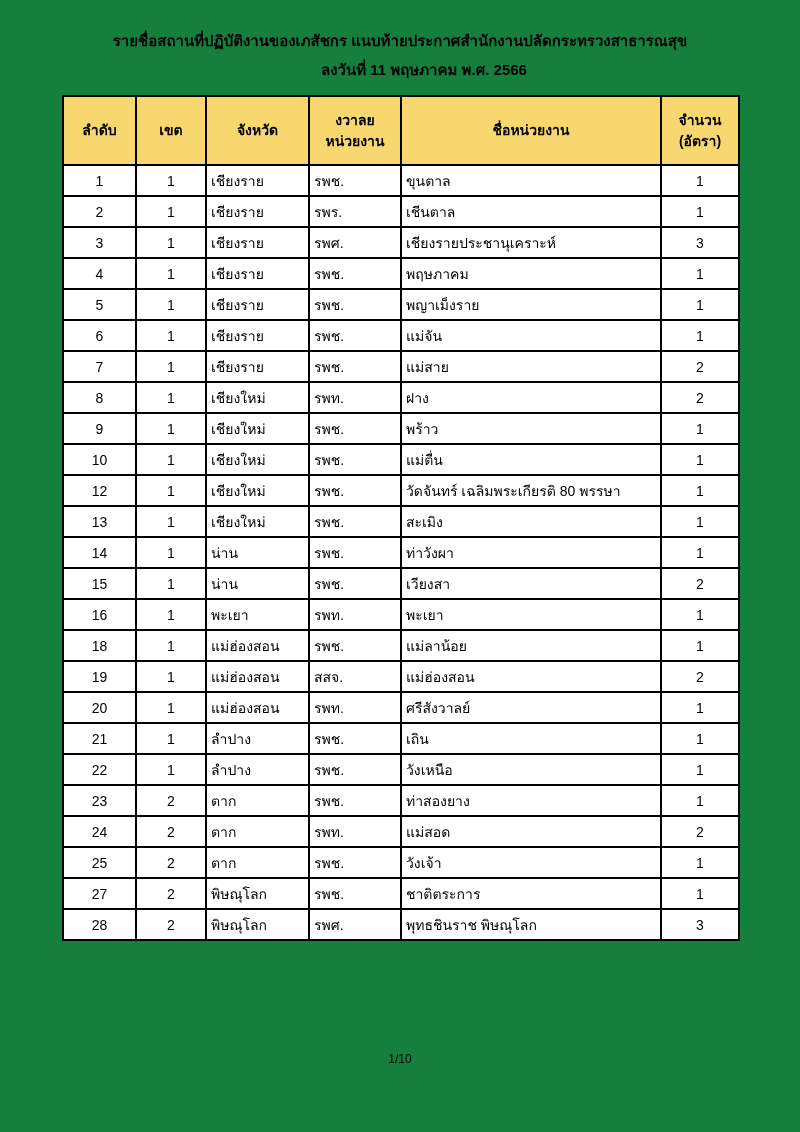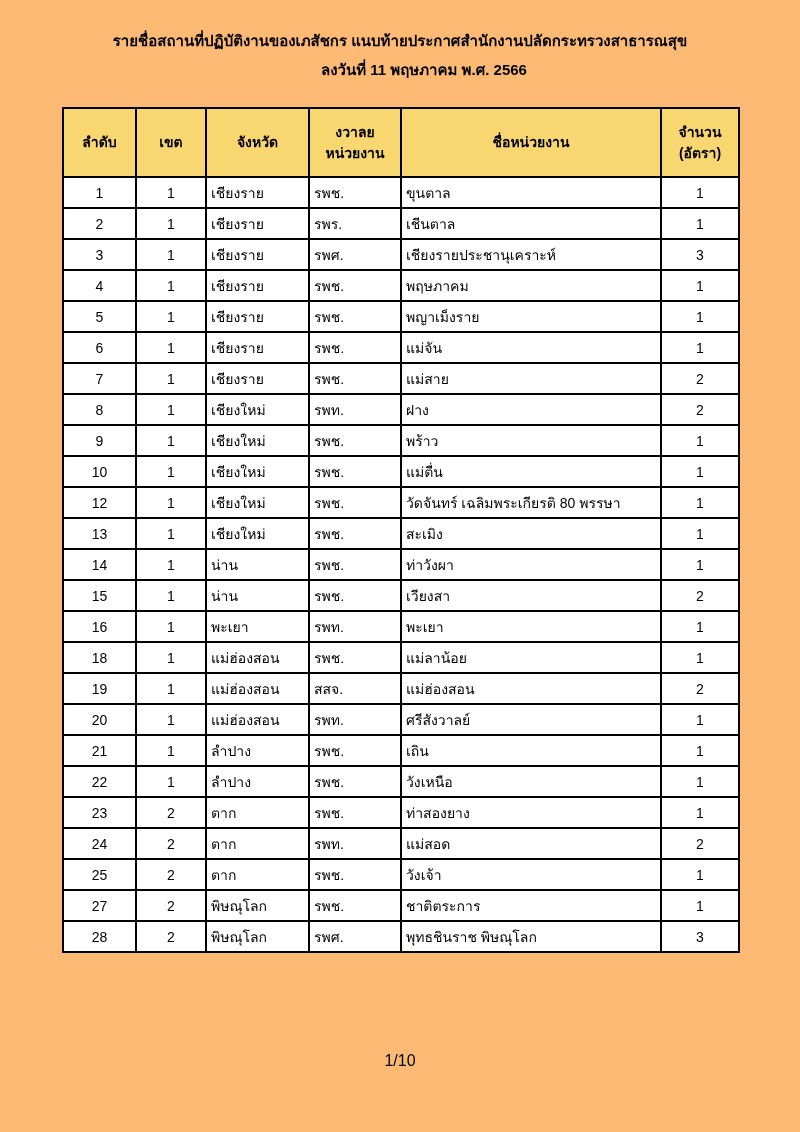--- a/index.html
+++ b/index.html
@@ -6,38 +6,38 @@
   html, body {
     width: 800px;
     background: #ffffff;
     font-family: "Liberation Sans", sans-serif;
     color: #000000;
   }
   .page {
     position: relative;
     width: 800px;
     height: 1132px;
-    background: #fdba74;
+    background: #15803d;
     overflow: hidden;
   }
   .title-block {
     padding-top: 30px;
     text-align: center;
   }
   .title-line {
     font-size: 15px;
     font-weight: bold;
     line-height: 22px;
   }
   .title-line + .title-line {
     margin-top: 7px;
     padding-left: 48px;
   }
   table.doc-table {
-    margin: 26px auto 0 62px;
+    margin: 14px auto 0 62px;
     border-collapse: collapse;
     table-layout: fixed;
     width: 676px;
   }
   table.doc-table th,
   table.doc-table td {
     border: 2px solid #000000;
     font-size: 14px;
     overflow: hidden;
     white-space: nowrap;
@@ -58,21 +58,21 @@
     background: #ffffff;
   }
   td.al-center { text-align: center; }
   td.al-left { text-align: left; padding-left: 4px; }
   .page-footer {
     position: absolute;
     left: 0;
     width: 100%;
     top: 1052px;
     text-align: center;
-    font-size: 16px;
+    font-size: 12px;
   }
 </style>
 </head>
 <body>
 
 <div class="page">
 
   <div class="title-block">
     <div class="title-line">รายชื่อสถานที่ปฏิบัติงานของเภสัชกร แนบท้ายประกาศสำนักงานปลัดกระทรวงสาธารณสุข</div>
     <div class="title-line">ลงวันที่ 11 พฤษภาคม พ.ศ. 2566</div>

